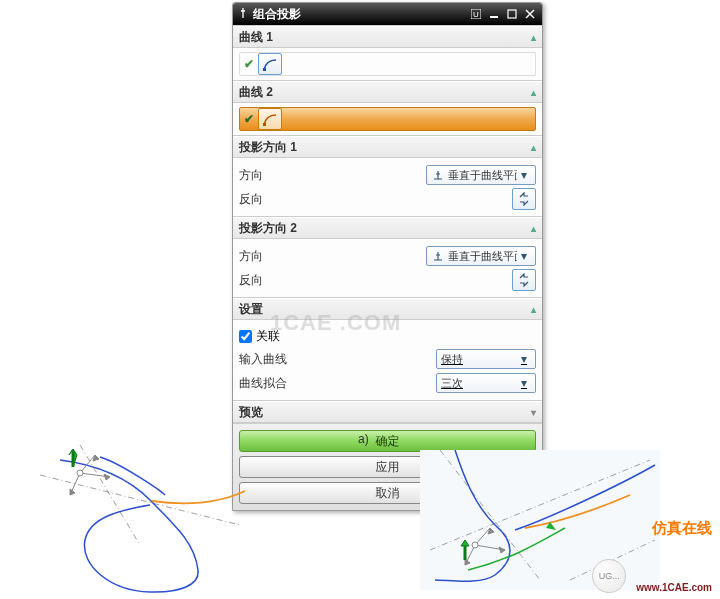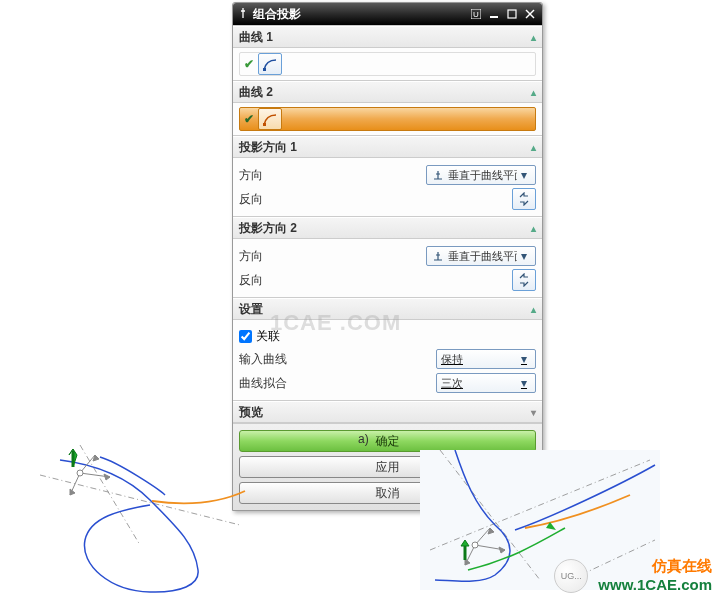--- a/index.html
+++ b/index.html
@@ -140,21 +140,21 @@
     gap:10px;
   }
   .wm-logo {
     width:34px; height:34px; border:1px solid #ccc; border-radius:50%;
     background: radial-gradient(circle at 35% 35%, #fff, #e8e8e8);
     display:flex; align-items:center; justify-content:center;
     font-size:9px; color:#888;
   }
   .wm-text { text-align:right; }
   .wm-t1 { color:#ff7a00; font-size:15px; font-weight:bold; }
-  .wm-t2 { color:#15803d; font-size:15px; font-weight:bold; }
+  .wm-t2 { color:#7f1d1d; font-size:10px; font-weight:bold;margin-top:44px; }
   .figlabel { position:absolute; left:358px; top:432px; font-size:12px; color:#333; }
   .bg-wm {
     position:absolute;
     left: 250px; top: 310px;
     font-size: 22px; color: rgba(160,160,160,0.35);
     font-weight:bold; letter-spacing:1px;
     pointer-events:none;
     margin-left:20px;
   }
   svg.sketch { position:absolute; }

